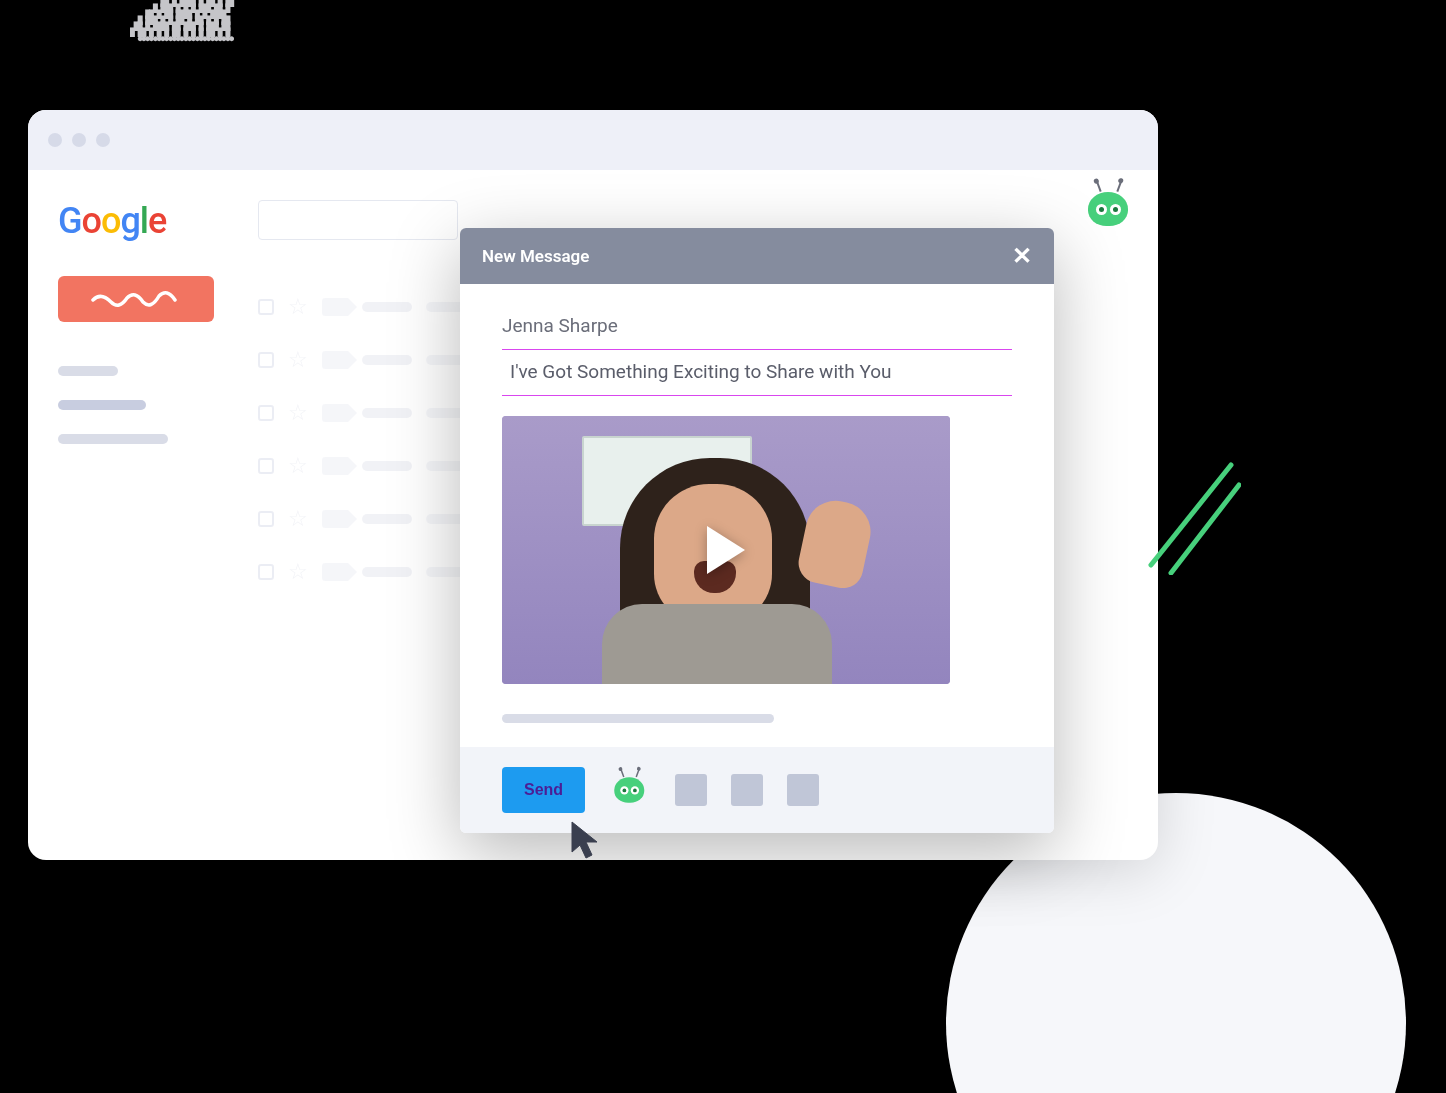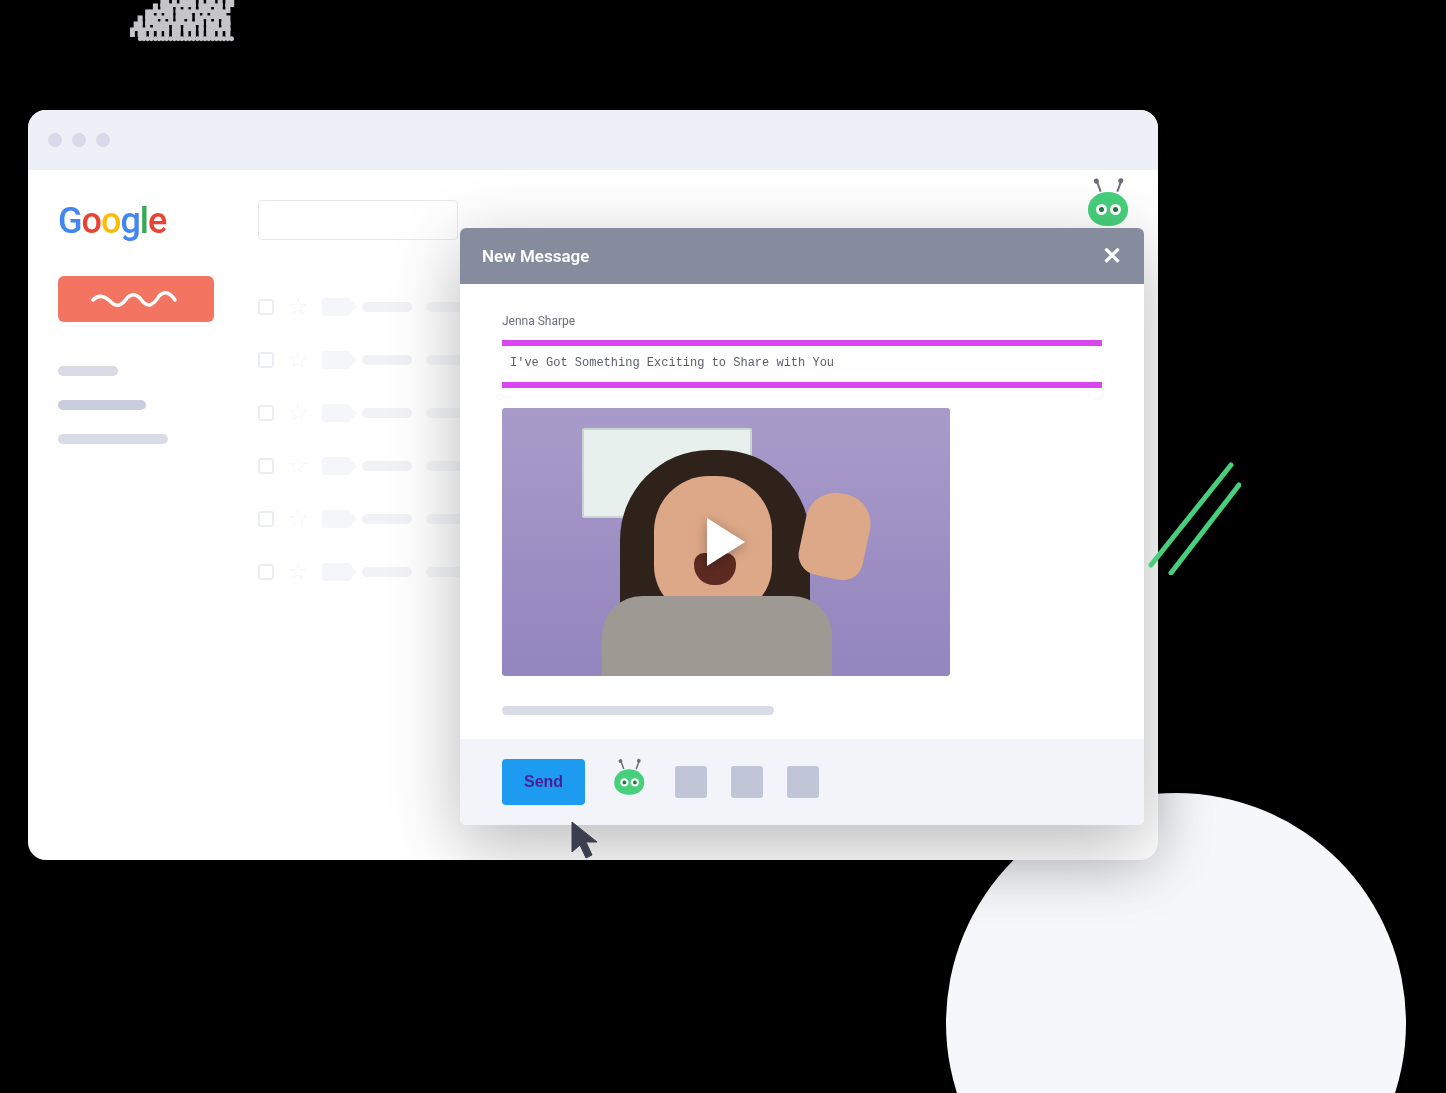--- a/index.html
+++ b/index.html
@@ -245,21 +245,21 @@
       border-radius: 50%;
       top: 3px;
       left: 3px;
     }
     
     
     .compose-modal {
       position: absolute;
       top: 228px;
       left: 460px;
-      width: 684px;
+      width: 594px;
       background: #fff;
       border-radius: 6px;
       box-shadow: 0 20px 70px rgba(0,0,0,0.28);
       z-index: 40;
       overflow: hidden;
     }
     .modal-header {
       background: #858c9e;
       color: #fff;
       padding: 16px 22px;
@@ -272,25 +272,25 @@
     .close-x {
       font-size: 24px;
       cursor: pointer;
       line-height: 1;
     }
     .modal-body {
       padding: 20px 42px 24px 42px;
     }
     .field {
       padding: 10px 0 12px 0;
-      border-bottom: 6px solid #d946ef;
-      font-size: 12px;
+      border-bottom: 1px solid #d946ef;
+      font-size: 19px;
       color: #6b6e7a;
     }
-    .field.subject { color: #5a5d6a; padding-left: 8px; font-family: Liberation Mono, monospace; }
+    .field.subject { color: #5a5d6a; padding-left: 8px; }
     .video-thumb {
       margin-top: 20px;
       width: 448px;
       height: 268px;
       border-radius: 4px;
       position: relative;
       overflow: hidden;
       background: linear-gradient(135deg, #b4a5d0 0%, #9d8fc4 100%);
     }
     .video-scene {

